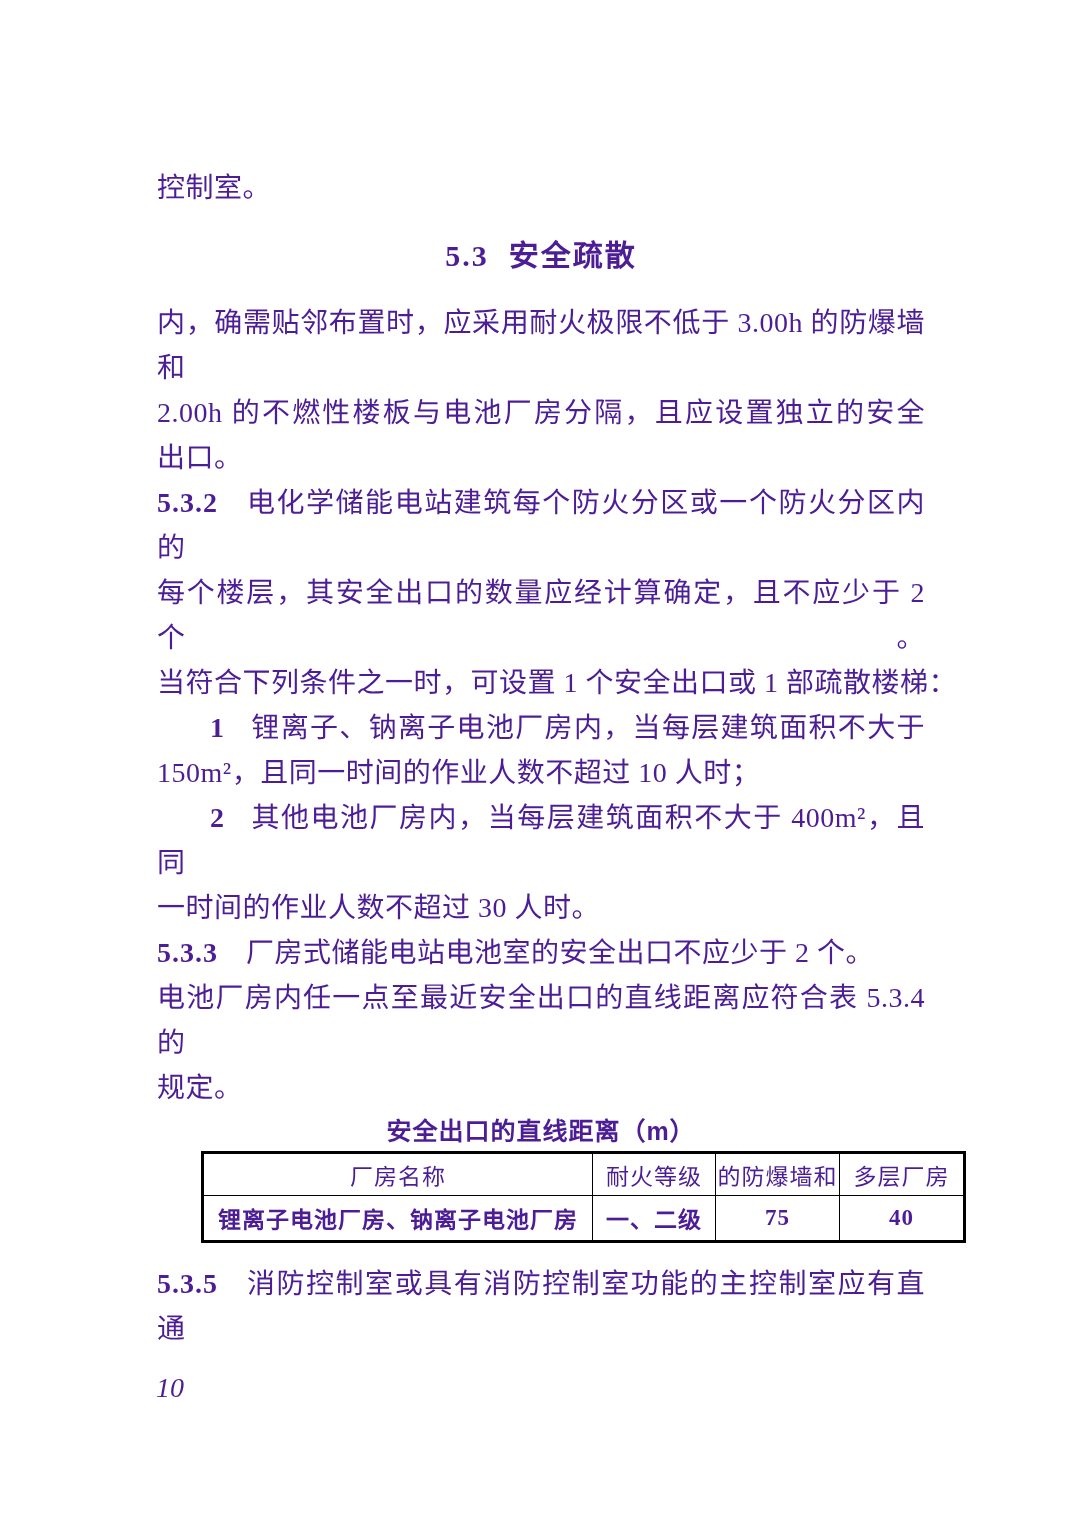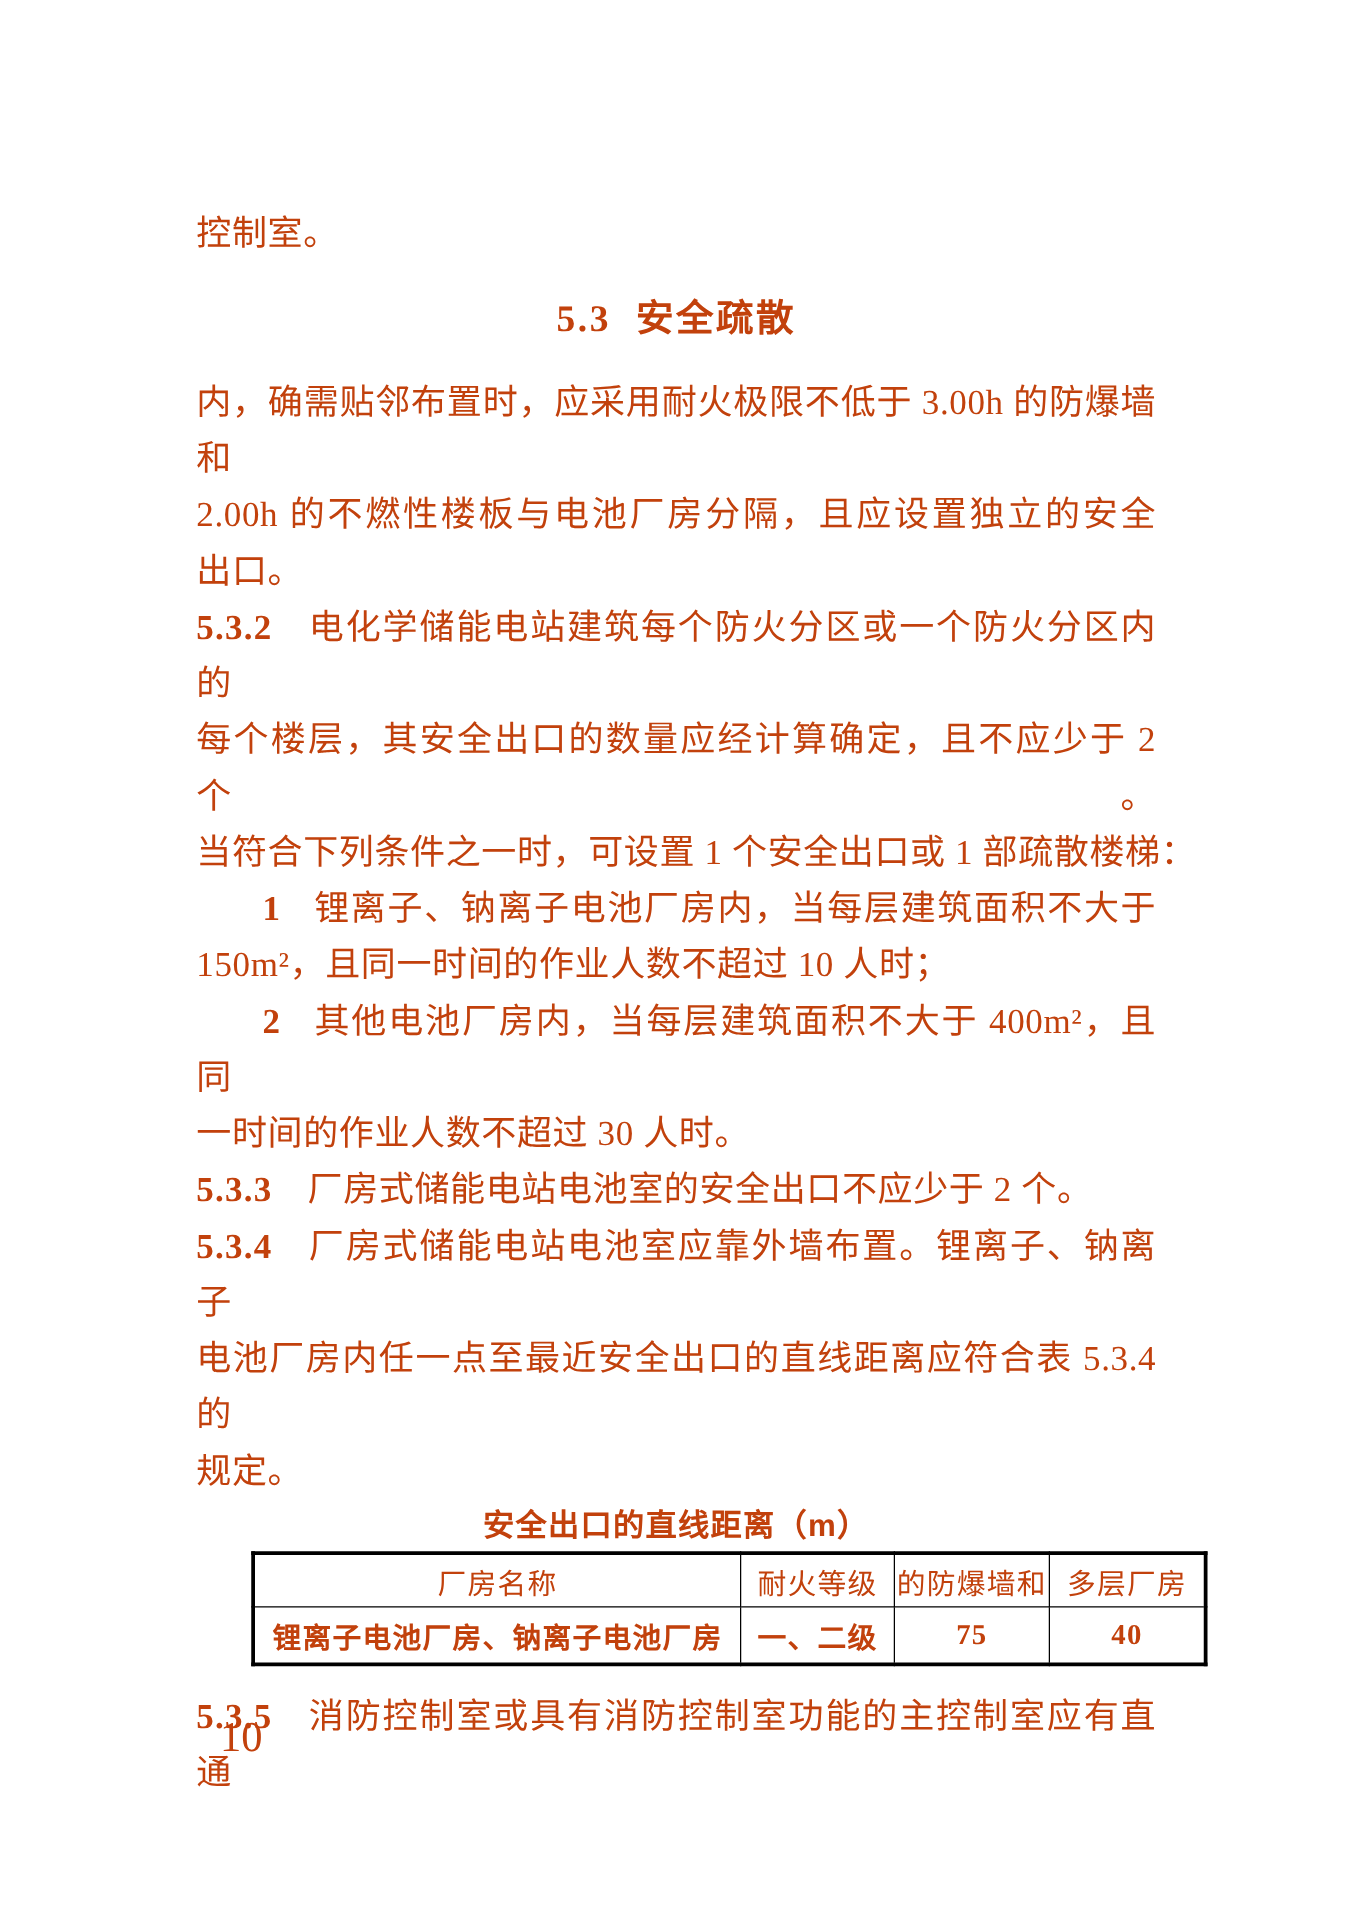--- a/index.html
+++ b/index.html
@@ -6,21 +6,21 @@
     margin: 0;
     padding: 0;
     background: #ffffff;
   }
   .page {
     position: relative;
     width: 1080px;
     height: 1533px;
     background: #ffffff;
     overflow: hidden;
-    color: #c2410c;
+    color: #4c1d95;
     font-family: "Liberation Serif", "DejaVu Serif", serif;
   }
   .content {
     position: absolute;
     left: 157px;
     top: 0;
     width: 768px;
   }
   
   .line {
@@ -97,23 +97,24 @@
     font-size: 23px;
     padding: 0;
     letter-spacing: 1px;
   }
   table.dist-table th { height: 41px; }
   table.dist-table td { height: 44px; font-weight: bold; }
 
   
   .page-number {
     position: absolute;
-    left: 176px;
+    left: 156px;
     top: 1372px;
-    font-size: 34px;
+    font-size: 28px;
+    font-style: italic;
     font-family: "Liberation Serif", "DejaVu Serif", serif;
   }
 </style>
 </head>
 <body>
 
 <div class="page">
   <div class="content">
 
     <div class="line topline">控制室。</div>
@@ -142,21 +143,20 @@
     <div class="clause">
       <div class="line just indent1"><span class="inum">2</span><span>其他电池厂房内，当每层建筑面积不大于 400m²，且同</span></div>
       <div class="line">一时间的作业人数不超过 30 人时。</div>
     </div>
 
     <div class="clause">
       <div class="line"><span class="cnum">5.3.3</span><span>厂房式储能电站电池室的安全出口不应少于 2 个。</span></div>
     </div>
 
     <div class="clause">
-      <div class="line just"><span class="cnum">5.3.4</span><span>厂房式储能电站电池室应靠外墙布置。锂离子、钠离子</span></div>
       <div class="line just">电池厂房内任一点至最近安全出口的直线距离应符合表 5.3.4 的</div>
       <div class="line">规定。</div>
     </div>
 
     <div class="tbl-title">
       <div>安全出口的直线距离（m）</div>
     </div>
 
     <table class="dist-table">
       <colgroup>

